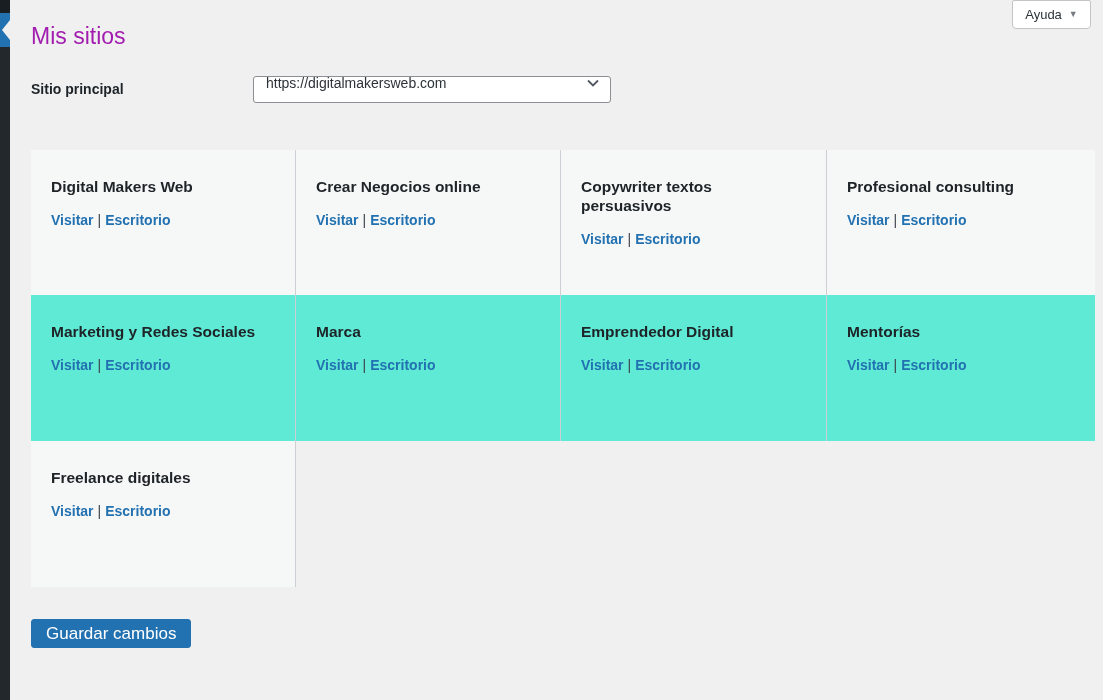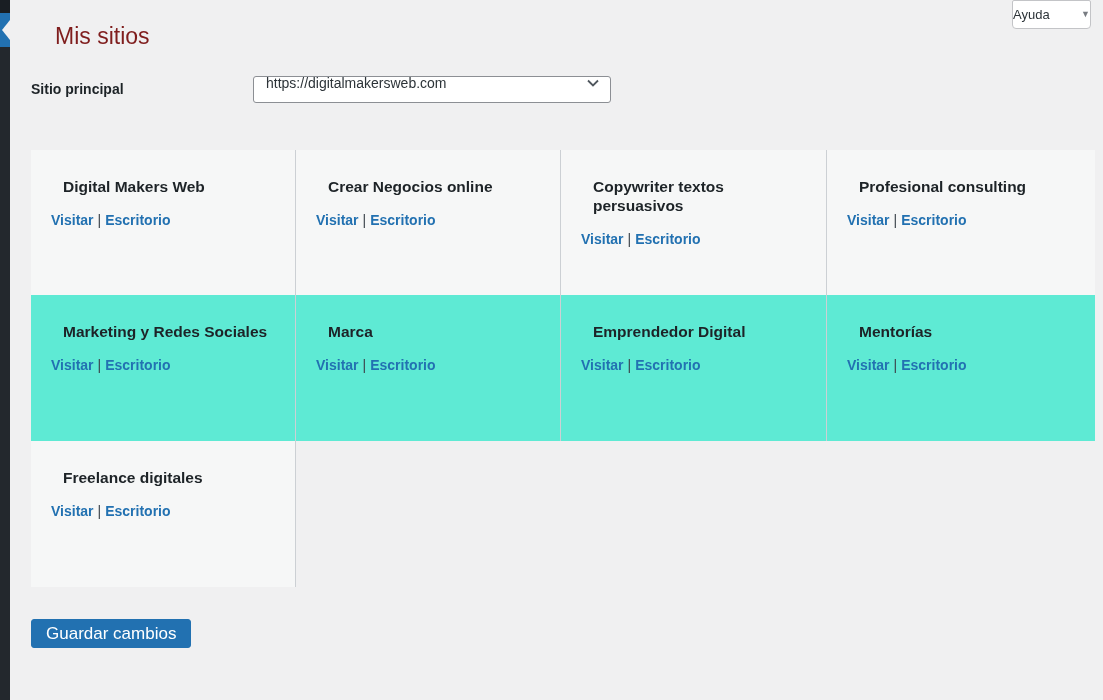--- a/index.html
+++ b/index.html
@@ -36,33 +36,32 @@
     border-right: 8px solid #f0f0f1;
   }
 
   
   .help-tab {
     position: absolute; left: 1012px; top: 0;
     width: 79px; height: 29px;
     background: #ffffff;
     border: 1px solid #c3c4c7;
     border-radius: 2px 2px 4px 4px;
-    display: flex; align-items: center; justify-content: space-between;
+    display: flex; align-items: center; justify-content: center;
     gap: 7px;
     font-size: 13px; color: #2c3338;
     cursor: pointer;
   }
   .help-tab .caret { font-size: 9px; color: #787c82; line-height: 1; }
 
   
   .page-title {
     position: absolute; left: 31px; top: 22px;
-    font-size: 23px; font-weight: 400; color: #7f1d1d;
+    font-size: 23px; font-weight: 400; color: #a21caf;
     line-height: 29px;
-    margin-left: 24px;
   }
   .primary-label {
     position: absolute; left: 31px; top: 81px;
     font-size: 14px; font-weight: 700; color: #1d2327;
   }
   .primary-select {
     position: absolute; left: 253px; top: 76px;
     width: 358px; height: 27px;
     background: #fff;
     border: 1px solid #8c8f94;
@@ -82,21 +81,21 @@
     display: grid;
     grid-template-columns: 265px 265px 266px 268px;
     grid-template-rows: 145px 146px 146px;
   }
   .site-cell { padding: 27px 20px 0 20px; }
   .site-cell.stripe { background: #f6f7f7; }
   .site-cell.white  { background: #5eead4; }
   .site-cell.divider { border-right: 1px solid #ccd0d4; }
   .site-cell h3 {
     font-size: 15.5px; font-weight: 700; color: #1d2327;
-    line-height: 19px; margin: 0 0 16px 12px;
+    line-height: 19px; margin: 0 0 16px 0;
   }
   .site-cell .row-links { font-size: 14px; line-height: 17px; }
   .site-cell .row-links a { color: #2271b1; text-decoration: none; cursor: pointer; font-weight: bold; }
   .site-cell .row-links .sep { color: #3c434a; margin: 0 4px; }
 
   
   .save-btn {
     position: absolute; left: 31px; top: 619px;
     height: 29px; padding: 0 14px;
     background: #2271b1; border: 1px solid #2271b1;

